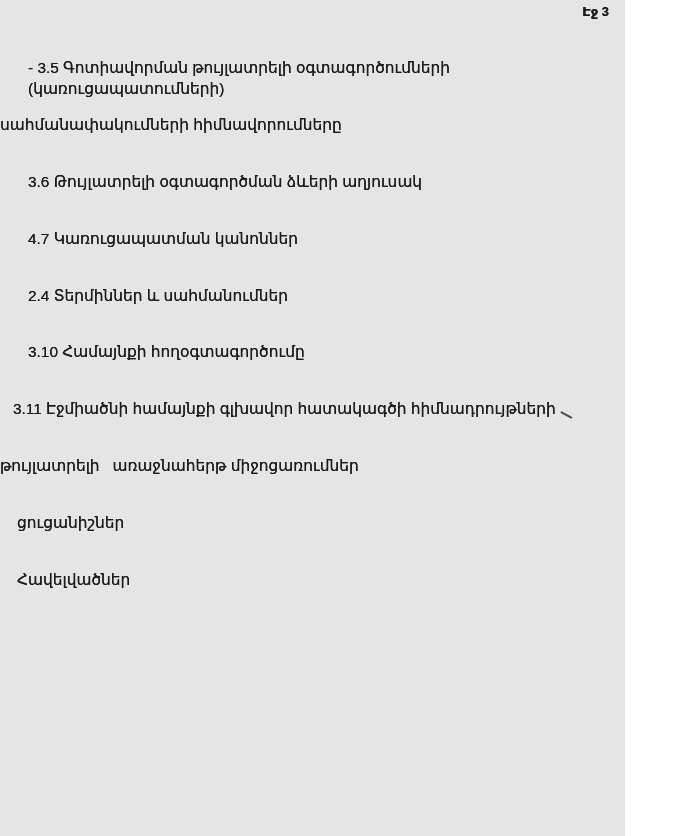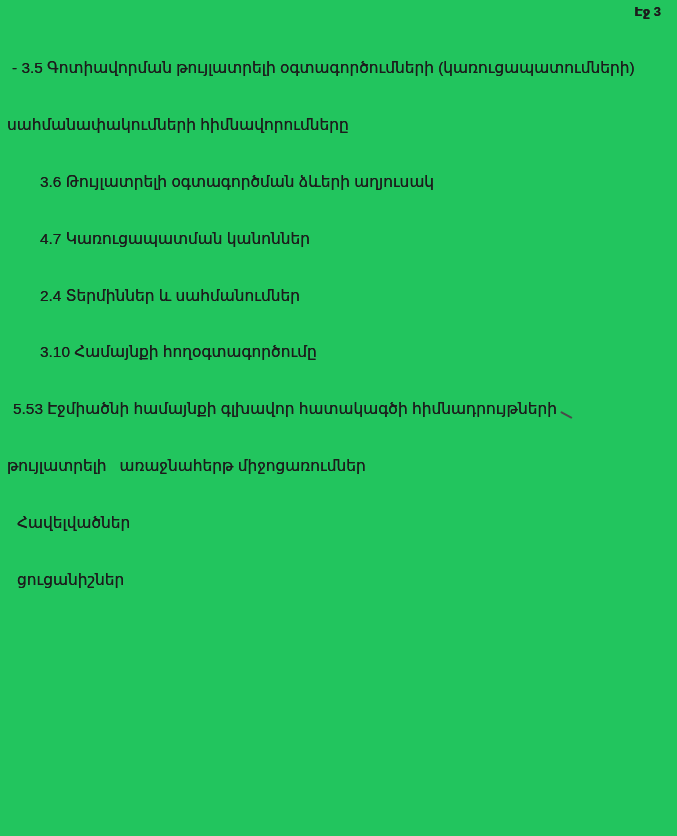--- a/index.html
+++ b/index.html
@@ -5,39 +5,39 @@
   html, body { margin: 0; padding: 0; }
   body {
     width: 677px; height: 836px;
     background: #ffffff;
     font-family: "Liberation Sans", "DejaVu Sans", sans-serif;
     color: #1c1c1c;
     overflow: hidden;
   }
   .page {
     position: relative;
-    width: 677px; height: 836px;
-    background: #22c55e;
+    width: 625px; height: 836px;
+    background: #e5e5e5;
   }
   .page * { white-space: pre-wrap; }
   .page-num {
     position: absolute; top: 4px; right: 16px;
     font-size: 13px; font-weight: bold;
     text-shadow: 0 0 0.5px #222;
   }
   .toc { padding-top: 22px; }
   .tl {
     height: 20.9px; line-height: 20.9px;
     font-size: 15.4px;
     text-shadow: 0 0 0.6px #222;
   }
-  .i-dash  { padding-left: 12px; }  
-  .i-num   { padding-left: 40px; }  
+  .i-dash  { padding-left: 28px; }  
+  .i-num   { padding-left: 28px; }  
   .i-311   { padding-left: 13px; }
-  .i-cont  { padding-left: 7px;  }  
+  .i-cont  {  }  
   .i-sm    { padding-left: 17px; }  
   .book-head-wrap { margin-top: 8px; padding-left: 6px; }
   .stray-mark {
     position: absolute; left: 560px; top: 414px;
     width: 13px; height: 1.6px; background: #4a4a4a;
     transform: rotate(28deg); border-radius: 2px;
   }
 </style>
 </head>
 <body>
@@ -46,24 +46,24 @@
 
   <div class="page-num">Էջ 3</div>
 
   <div class="toc">
     <div class="tl i-dash">- 3.5 Գոտիավորման թույլատրելի օգտագործումների (կառուցապատումների)</div>
     <div class="tl i-cont">սահմանափակումների հիմնավորումները</div>
     <div class="tl i-num">3.6 Թույլատրելի օգտագործման ձևերի աղյուսակ</div>
     <div class="tl i-num">4.7 Կառուցապատման կանոններ</div>
     <div class="tl i-num">2.4 Տերմիններ և սահմանումներ</div>
     <div class="tl i-num">3.10 Համայնքի հողօգտագործումը</div>
-    <div class="tl i-311">5.53 Էջմիածնի համայնքի գլխավոր հատակագծի հիմնադրույթների</div>
+    <div class="tl i-311">3.11 Էջմիածնի համայնքի գլխավոր հատակագծի հիմնադրույթների</div>
     <div class="tl i-cont">թույլատրելի   առաջնահերթ միջոցառումներ</div>
+    <div class="tl i-sm">ցուցանիշներ</div>
     <div class="tl i-sm">Հավելվածներ</div>
-    <div class="tl i-sm">ցուցանիշներ</div>
   </div>
 
   <div class="book-head-wrap">
     
     
   </div>
 
   <div class="stray-mark"></div>
 
 </div>

